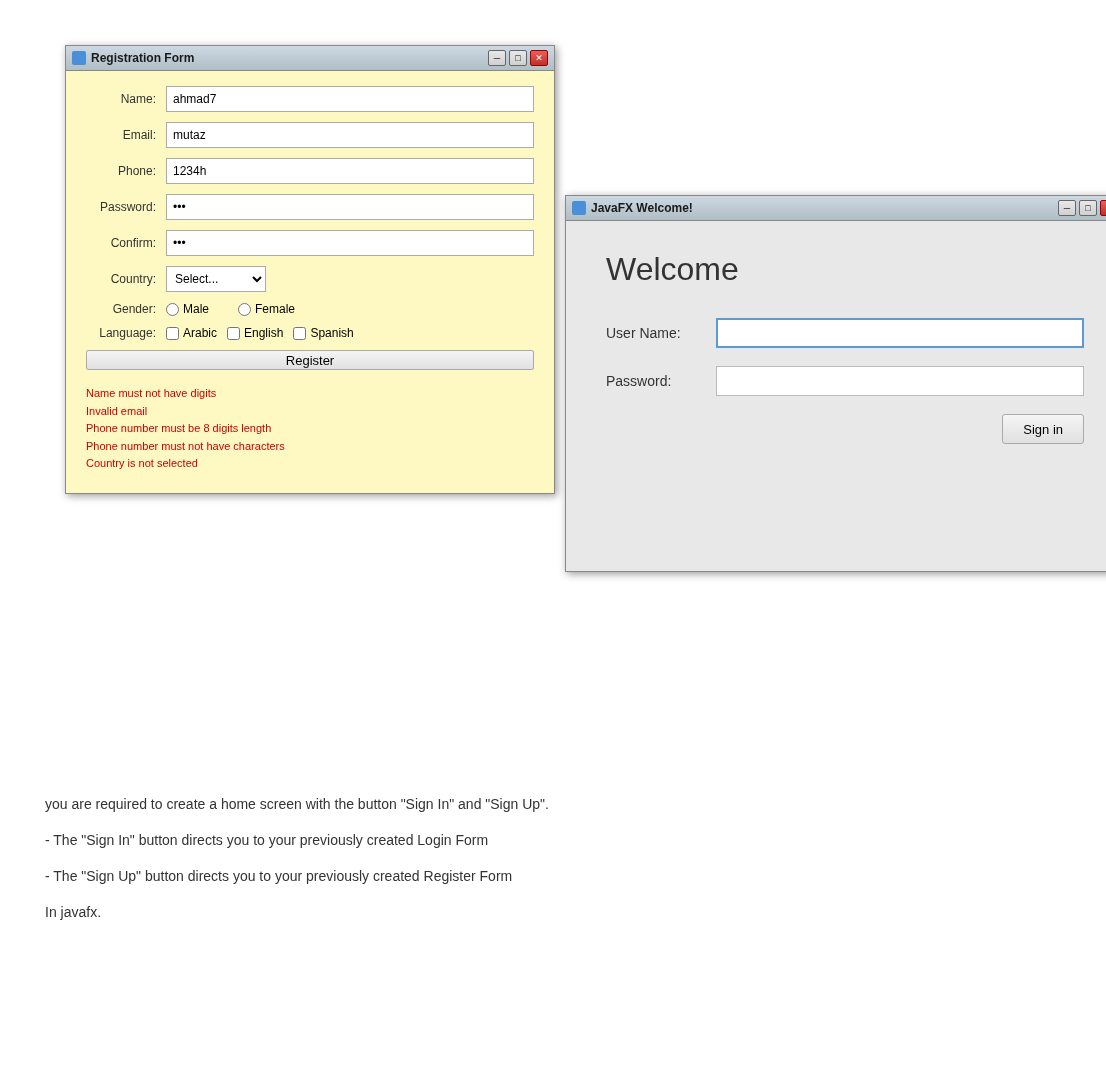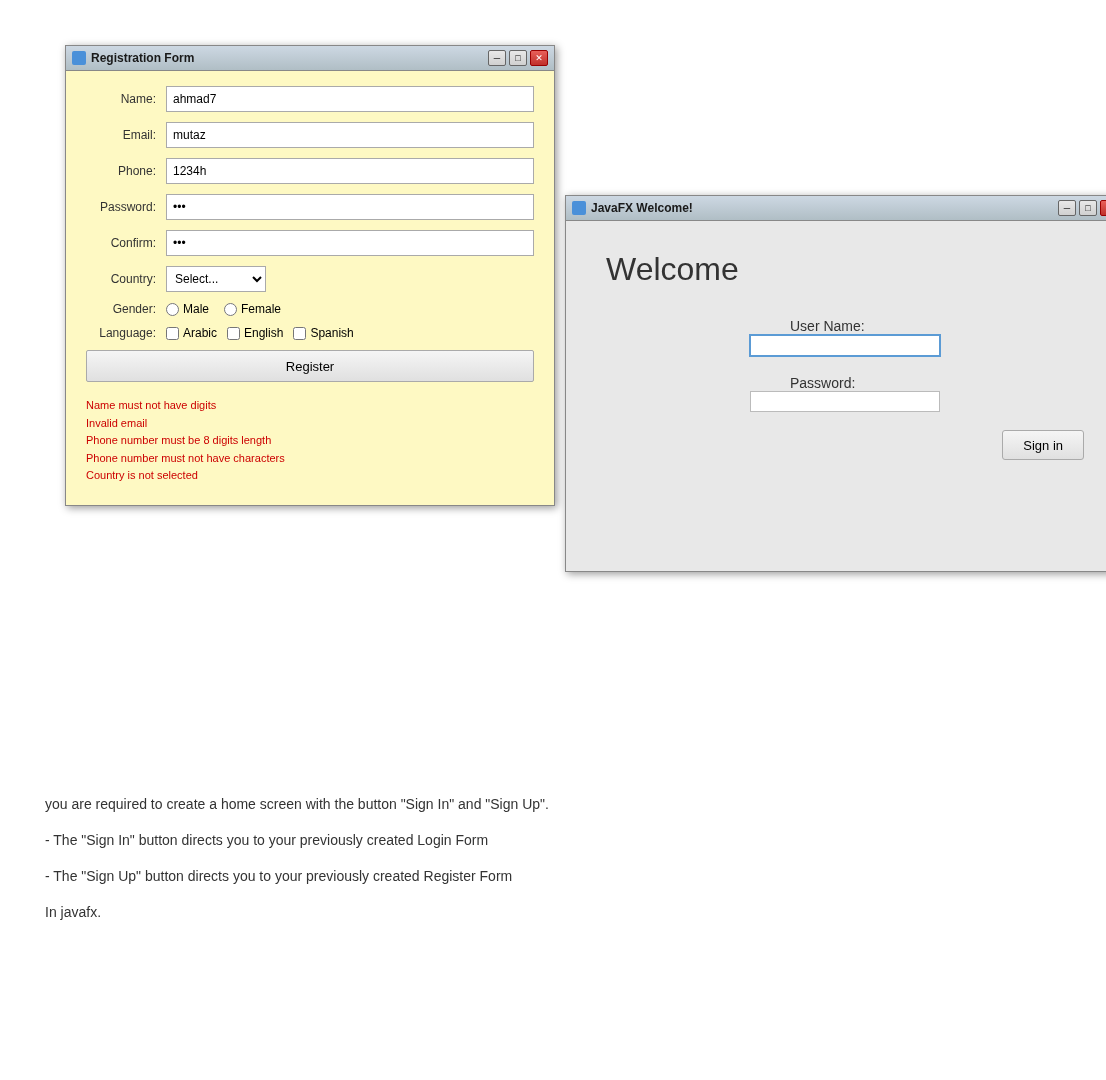--- a/index.html
+++ b/index.html
@@ -114,21 +114,21 @@
       height: 26px;
       border: 1px solid #aaa;
       background: white;
       padding: 2px 4px;
       font-size: 12px;
       width: 100px;
     }
 
     .radio-group {
       display: flex;
-      gap: 15px;
+      gap: 29px;
       align-items: center;
     }
 
     .radio-item {
       display: flex;
       align-items: center;
       gap: 4px;
       font-size: 12px;
     }
 
@@ -169,21 +169,21 @@
       padding: 5px 6px;
       font-size: 12px;
       resize: none;
       color: #999;
       font-style: italic;
       outline: none;
     }
 
     .register-btn {
       width: 100%;
-      height: 32px;
+      height: 20px;
       background: linear-gradient(to bottom, #f5f5f5, #e0e0e0);
       border: 1px solid #aaa;
       font-size: 13px;
       cursor: pointer;
       margin-bottom: 10px;
       border-radius: 2px;
     }
 
     .error-messages {
       padding: 5px 0;
@@ -212,21 +212,20 @@
       font-size: 32px;
       font-weight: 300;
       color: #333;
       margin-bottom: 30px;
     }
 
     .welcome-form-row {
       display: flex;
       align-items: center;
       margin-bottom: 18px;
-      flex-direction: column;
     }
 
     .welcome-label {
       width: 110px;
       font-size: 14px;
       color: #333;
     }
 
     .welcome-input {
       flex: 1;

